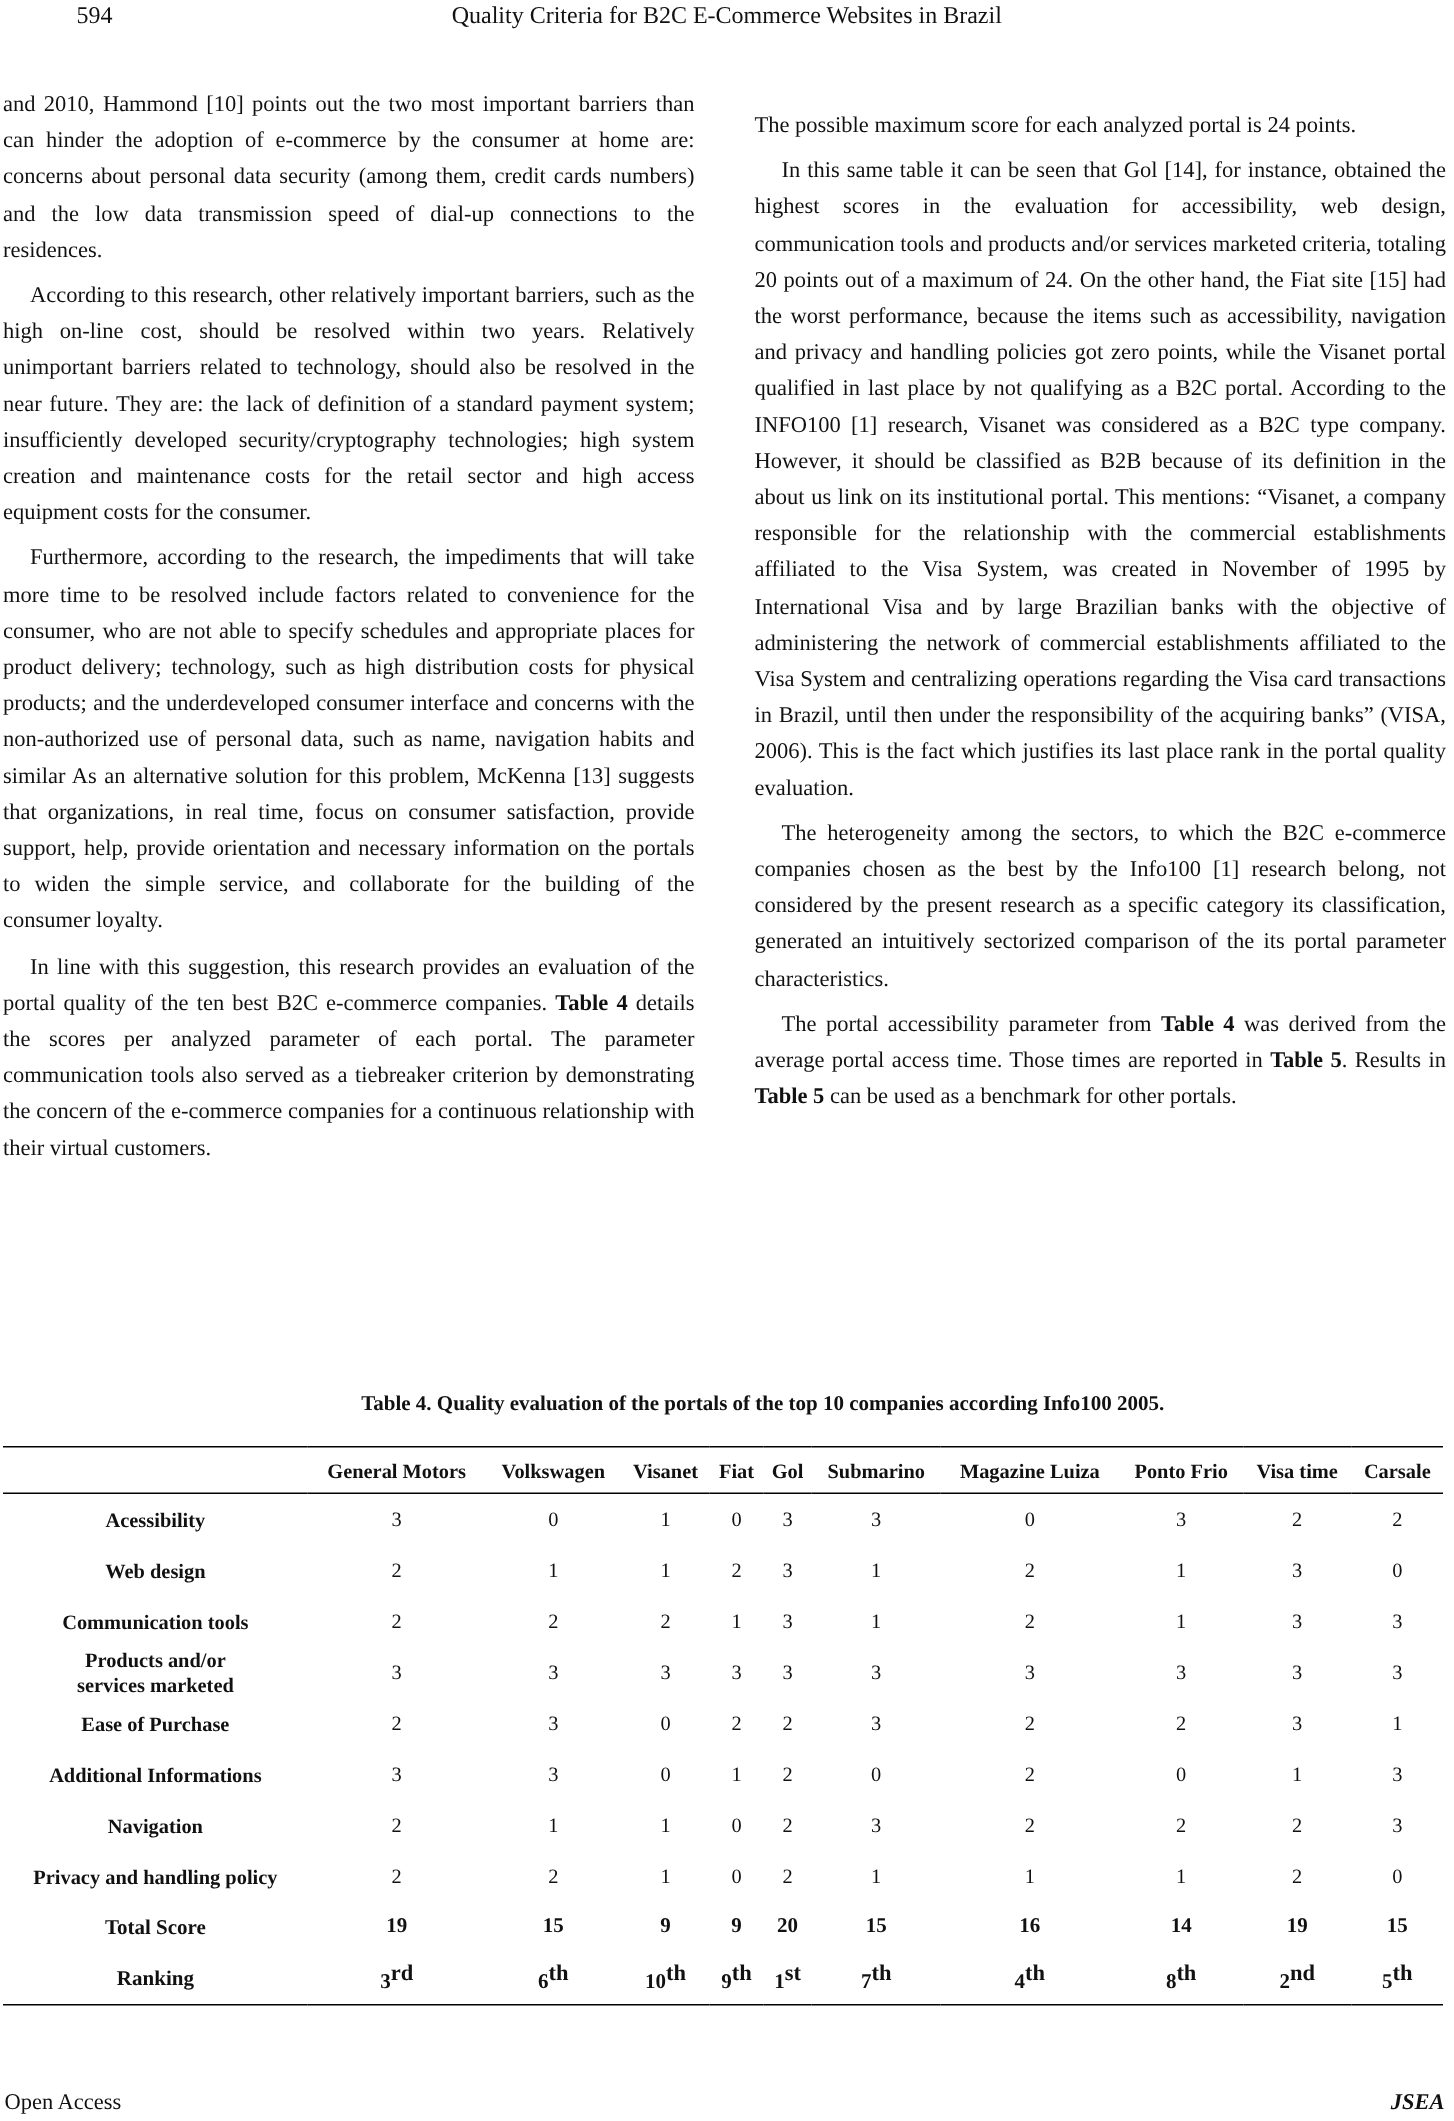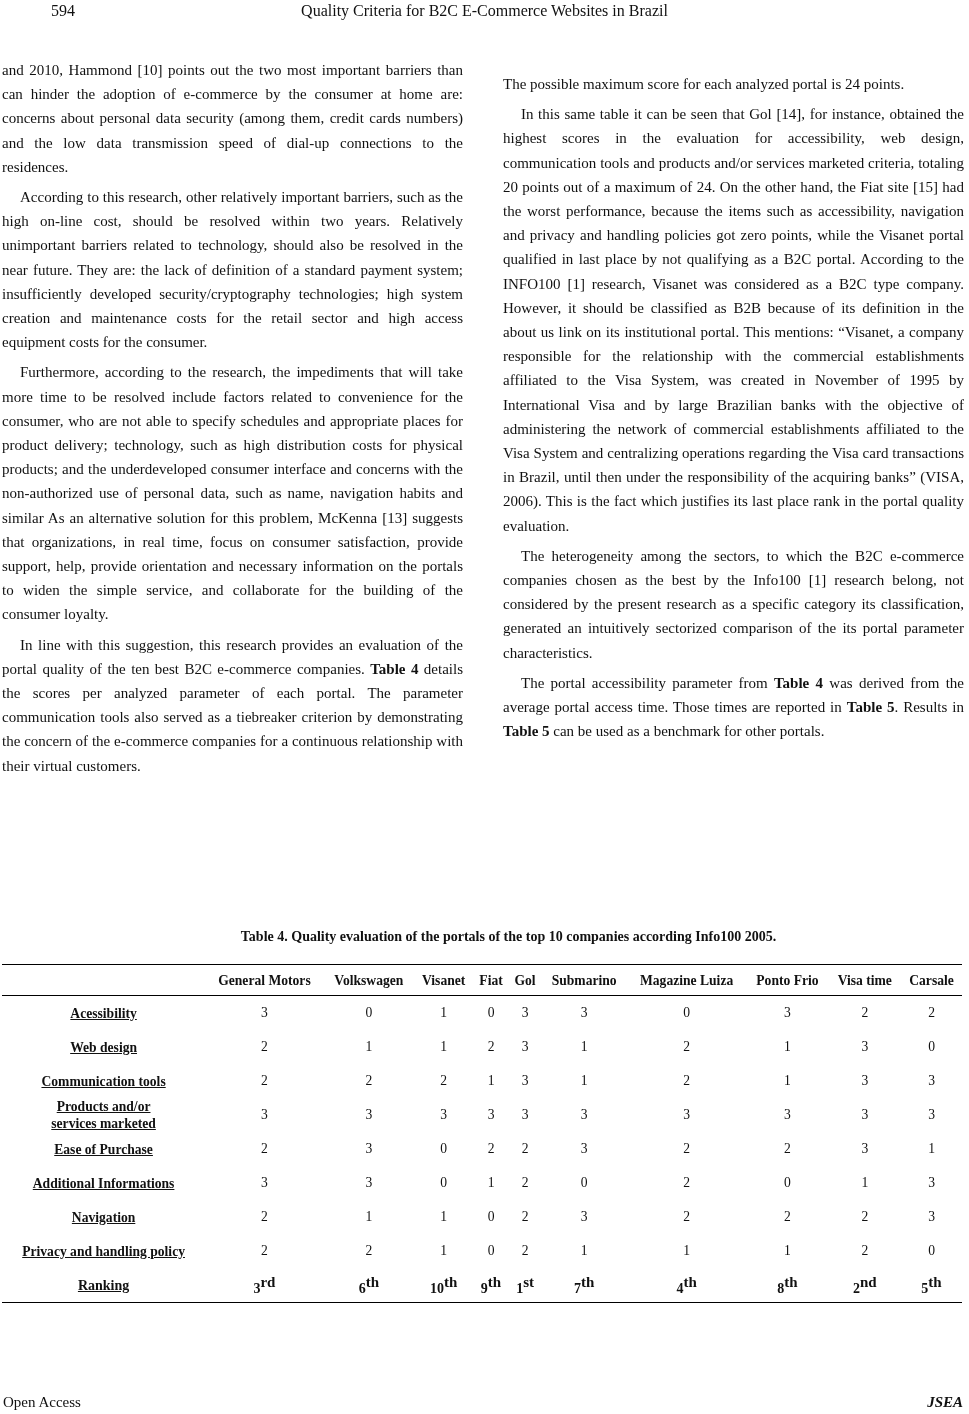--- a/index.html
+++ b/index.html
@@ -14,21 +14,21 @@
   .col.right { left: 503px; margin-top: 14px; }
   .col p { margin: 0 0 6px 0; text-indent: 18px; }
   .col p.noindent { text-indent: 0; }
   .caption { position: absolute; top: 929px; left: 0; width: 969px; text-align: center;
              font-weight: bold; font-size: 14px; padding-left: 24px; }
   table.t4 { position: absolute; top: 964px; left: 2px; width: 960px; border-collapse: collapse;
              font-size: 13.6px; border-top: 1.5px solid #000; border-bottom: 1.5px solid #000; }
   table.t4 th { font-weight: bold; padding: 8px 3px 6px 3px; white-space: nowrap; 
                 border-bottom: 1.5px solid #000; }
   table.t4 td { text-align: center; height: 34px; padding: 0 3px; }
-  table.t4 td.rl { font-weight: bold; white-space: nowrap; line-height: 17px; text-decoration: underline; }
+  table.t4 td.rl { font-weight: bold; white-space: nowrap; line-height: 17px; }
   table.t4 tr.bold td { font-weight: bold; font-size: 14px; }
   table.t4 sup { font-size: 15px; }
   .footer { position: absolute; top: 1394px; left: 0; width: 969px; font-size: 15px; }
   .footer .l { position: absolute; left: 3px; }
   .footer .r { position: absolute; right: 6px; font-weight: bold; font-style: italic; }
 </style>
 </head>
 <body>
 
 <div class="header">
@@ -167,20 +167,33 @@
         <td>1</td>
         <td>0</td>
         <td>2</td>
         <td>1</td>
         <td>1</td>
         <td>1</td>
         <td>2</td>
         <td>0</td>
       </tr>
       <tr class="bold">
+        <td class="rl">Total Score</td>
+        <td>19</td>
+        <td>15</td>
+        <td>9</td>
+        <td>9</td>
+        <td>20</td>
+        <td>15</td>
+        <td>16</td>
+        <td>14</td>
+        <td>19</td>
+        <td>15</td>
+      </tr>
+      <tr class="bold">
         <td class="rl">Ranking</td>
         <td><span>3</span><sup>rd</sup></td>
         <td><span>6</span><sup>th</sup></td>
         <td><span>10</span><sup>th</sup></td>
         <td><span>9</span><sup>th</sup></td>
         <td><span>1</span><sup>st</sup></td>
         <td><span>7</span><sup>th</sup></td>
         <td><span>4</span><sup>th</sup></td>
         <td><span>8</span><sup>th</sup></td>
         <td><span>2</span><sup>nd</sup></td>

